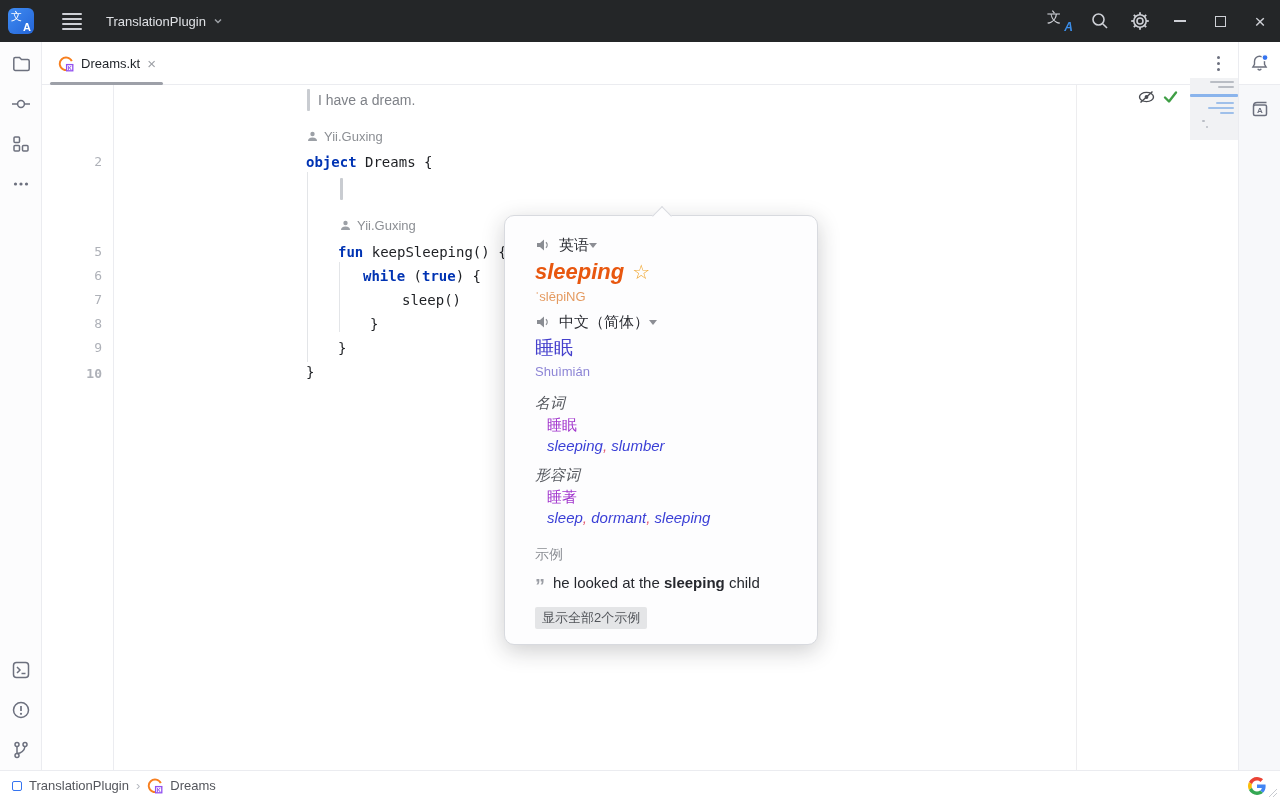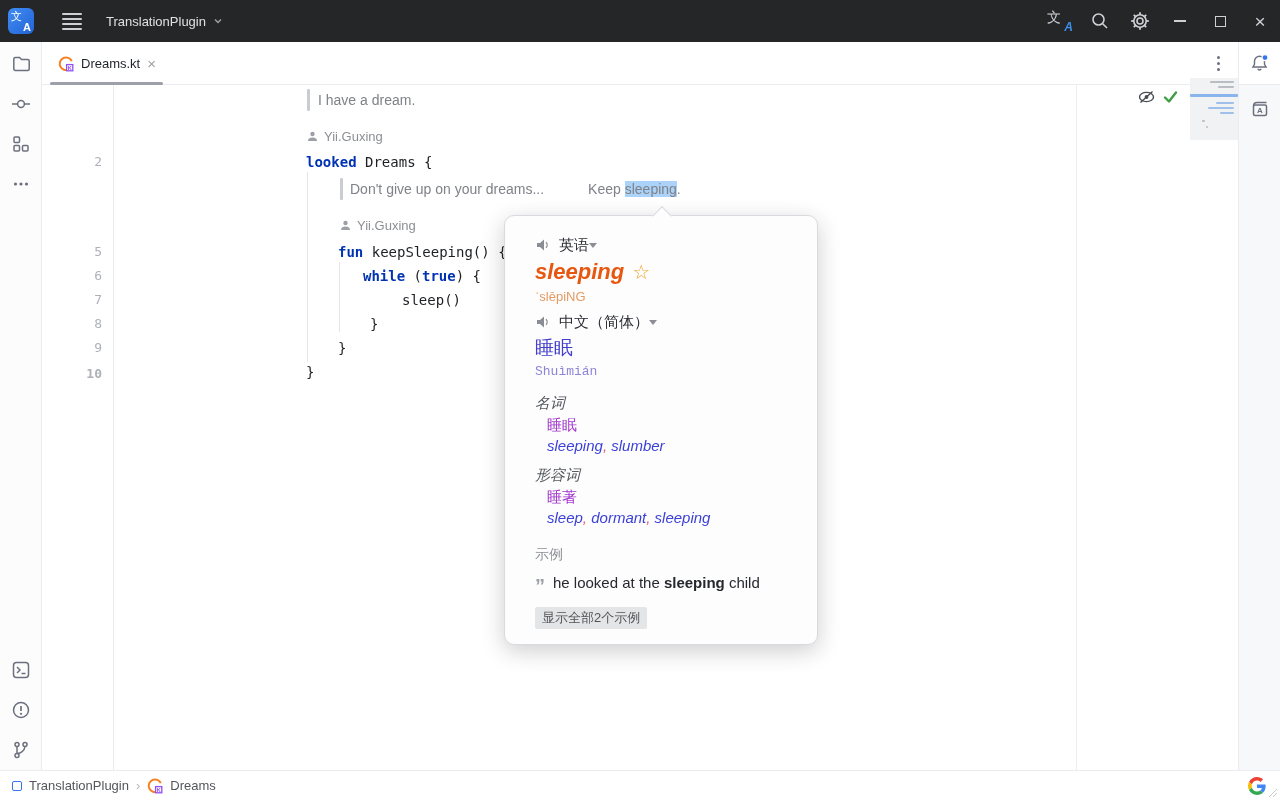--- a/index.html
+++ b/index.html
@@ -247,43 +247,40 @@
 
   <div class="author-row" style="left:265px; top:43px;">
     <svg width="11" height="11" viewBox="0 0 11 11">
         <circle cx="5.5" cy="3" r="2.2" fill="#9ca0a6"></circle>
         <path d="M1 10 a4.5 3.6 0 0 1 9 0 z" fill="#9ca0a6"></path>
       </svg>
     <span>Yii.Guxing</span>
   </div>
 
   <div class="docbar" style="left:298px; top:93px;"></div>
-  <div class="docrow" style="left:308px; top:92px;">
-    <span>Don't give up on your dreams...</span><span style="display:inline-block;width:44px;"></span><span>Keep </span><span class="hl-word">sleeping</span><span>.</span>
-  </div>
 
   <div class="author-row" style="left:298px; top:132px;">
     <svg width="11" height="11" viewBox="0 0 11 11">
         <circle cx="5.5" cy="3" r="2.2" fill="#9ca0a6"></circle>
         <path d="M1 10 a4.5 3.6 0 0 1 9 0 z" fill="#9ca0a6"></path>
       </svg>
     <span>Yii.Guxing</span>
   </div>
 
   <div id="gutter">
       <div class="ln" style="top: 65px;">2</div>
       <div class="ln" style="top: 155px;">5</div>
       <div class="ln" style="top: 179px;">6</div>
       <div class="ln" style="top: 203px;">7</div>
       <div class="ln" style="top: 227px;">8</div>
       <div class="ln" style="top: 251px;">9</div>
       <div class="ln" style="top: 277px; font-weight: bold;">10</div>
     </div>
   <div id="code-lines">
-      <div class="code-line" style="top: 65px; left: 264px;"><span class="tk-kw">looked</span><span class="tk-pl"> Dreams {</span></div>
+      <div class="code-line" style="top: 65px; left: 264px;"><span class="tk-kw">object</span><span class="tk-pl"> Dreams {</span></div>
       <div class="code-line" style="top: 155px; left: 296px;"><span class="tk-kw">fun</span><span class="tk-pl"> keepSleeping() {</span></div>
       <div class="code-line" style="top: 179px; left: 321px;"><span class="tk-kw">while</span><span class="tk-pl"> (</span><span class="tk-kw">true</span><span class="tk-pl">) {</span></div>
       <div class="code-line" style="top: 203px; left: 360px;"><span class="tk-pl">sleep()</span></div>
       <div class="code-line" style="top: 227px; left: 328px;"><span class="tk-pl">}</span></div>
       <div class="code-line" style="top: 251px; left: 296px;"><span class="tk-pl">}</span></div>
       <div class="code-line" style="top: 275px; left: 264px;"><span class="tk-pl">}</span></div>
     </div>
 
   <div class="insp" style="left:1095px;">
     <svg width="19" height="16" viewBox="0 0 19 16">
@@ -344,21 +341,21 @@
         <path d="M11 5.2 a4 4 0 0 1 0 5.6" fill="none" stroke="#8a8d93" stroke-width="1.3"></path>
       </svg>
     <span class="pp-lang">
       <span>中文（简体）</span>
       <span class="caret-down"></span>
     </span>
   </div>
   <div class="pp-row" style="top:120px; height:24px;">
     <span class="pp-trans">睡眠</span>
   </div>
-  <div class="pp-row" style="top:147px; height:16px;font-family:Liberation Mono, monospace;">
+  <div class="pp-row" style="top:147px; height:16px;">
     <span class="pp-pinyin">Shuìmián</span>
   </div>
 
   <div id="dict-sections">
       <div class="pp-pos" style="top: 178px;">名词</div>
       <div class="pp-dword" style="top: 200px;">睡眠</div>
       <div class="pp-means" style="top: 221px;"><span>sleeping</span><span class="sep">, </span><span>slumber</span></div>
       <div class="pp-pos" style="top: 250px;">形容词</div>
       <div class="pp-dword" style="top: 272px;">睡著</div>
       <div class="pp-means" style="top: 293px;"><span>sleep</span><span class="sep">, </span><span>dormant</span><span class="sep">, </span><span>sleeping</span></div>

